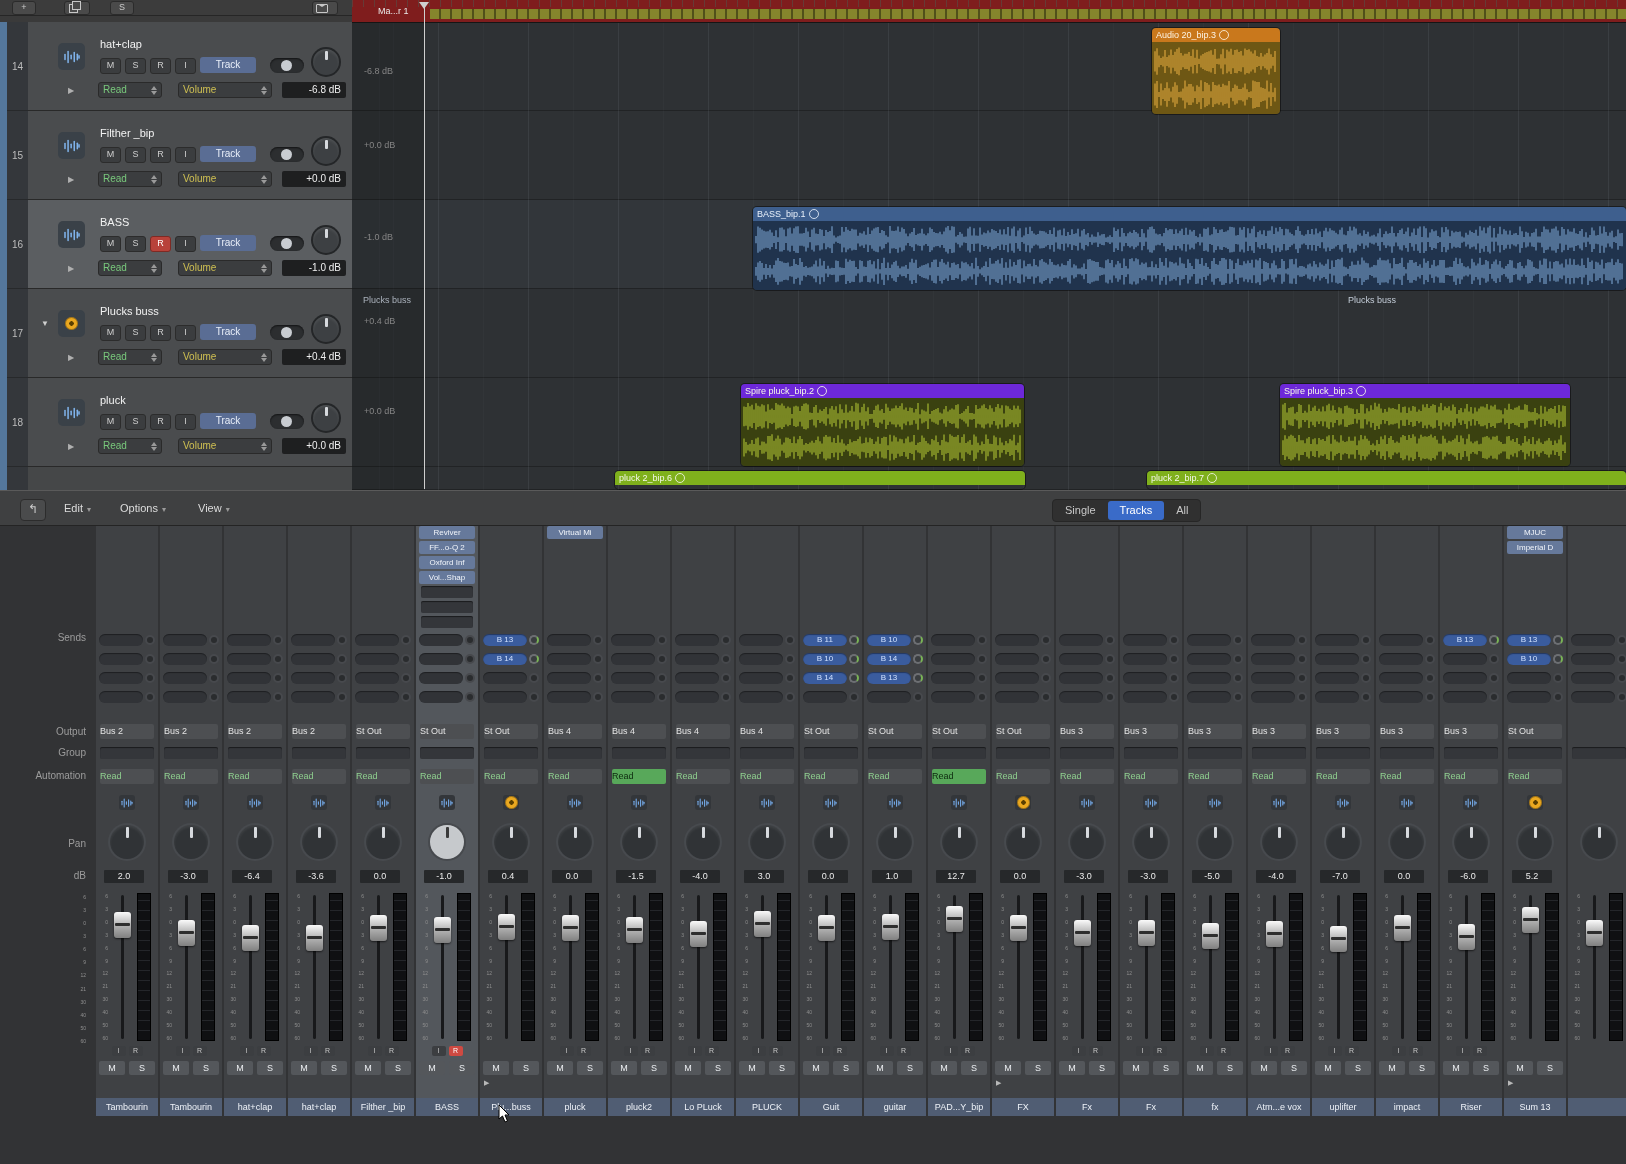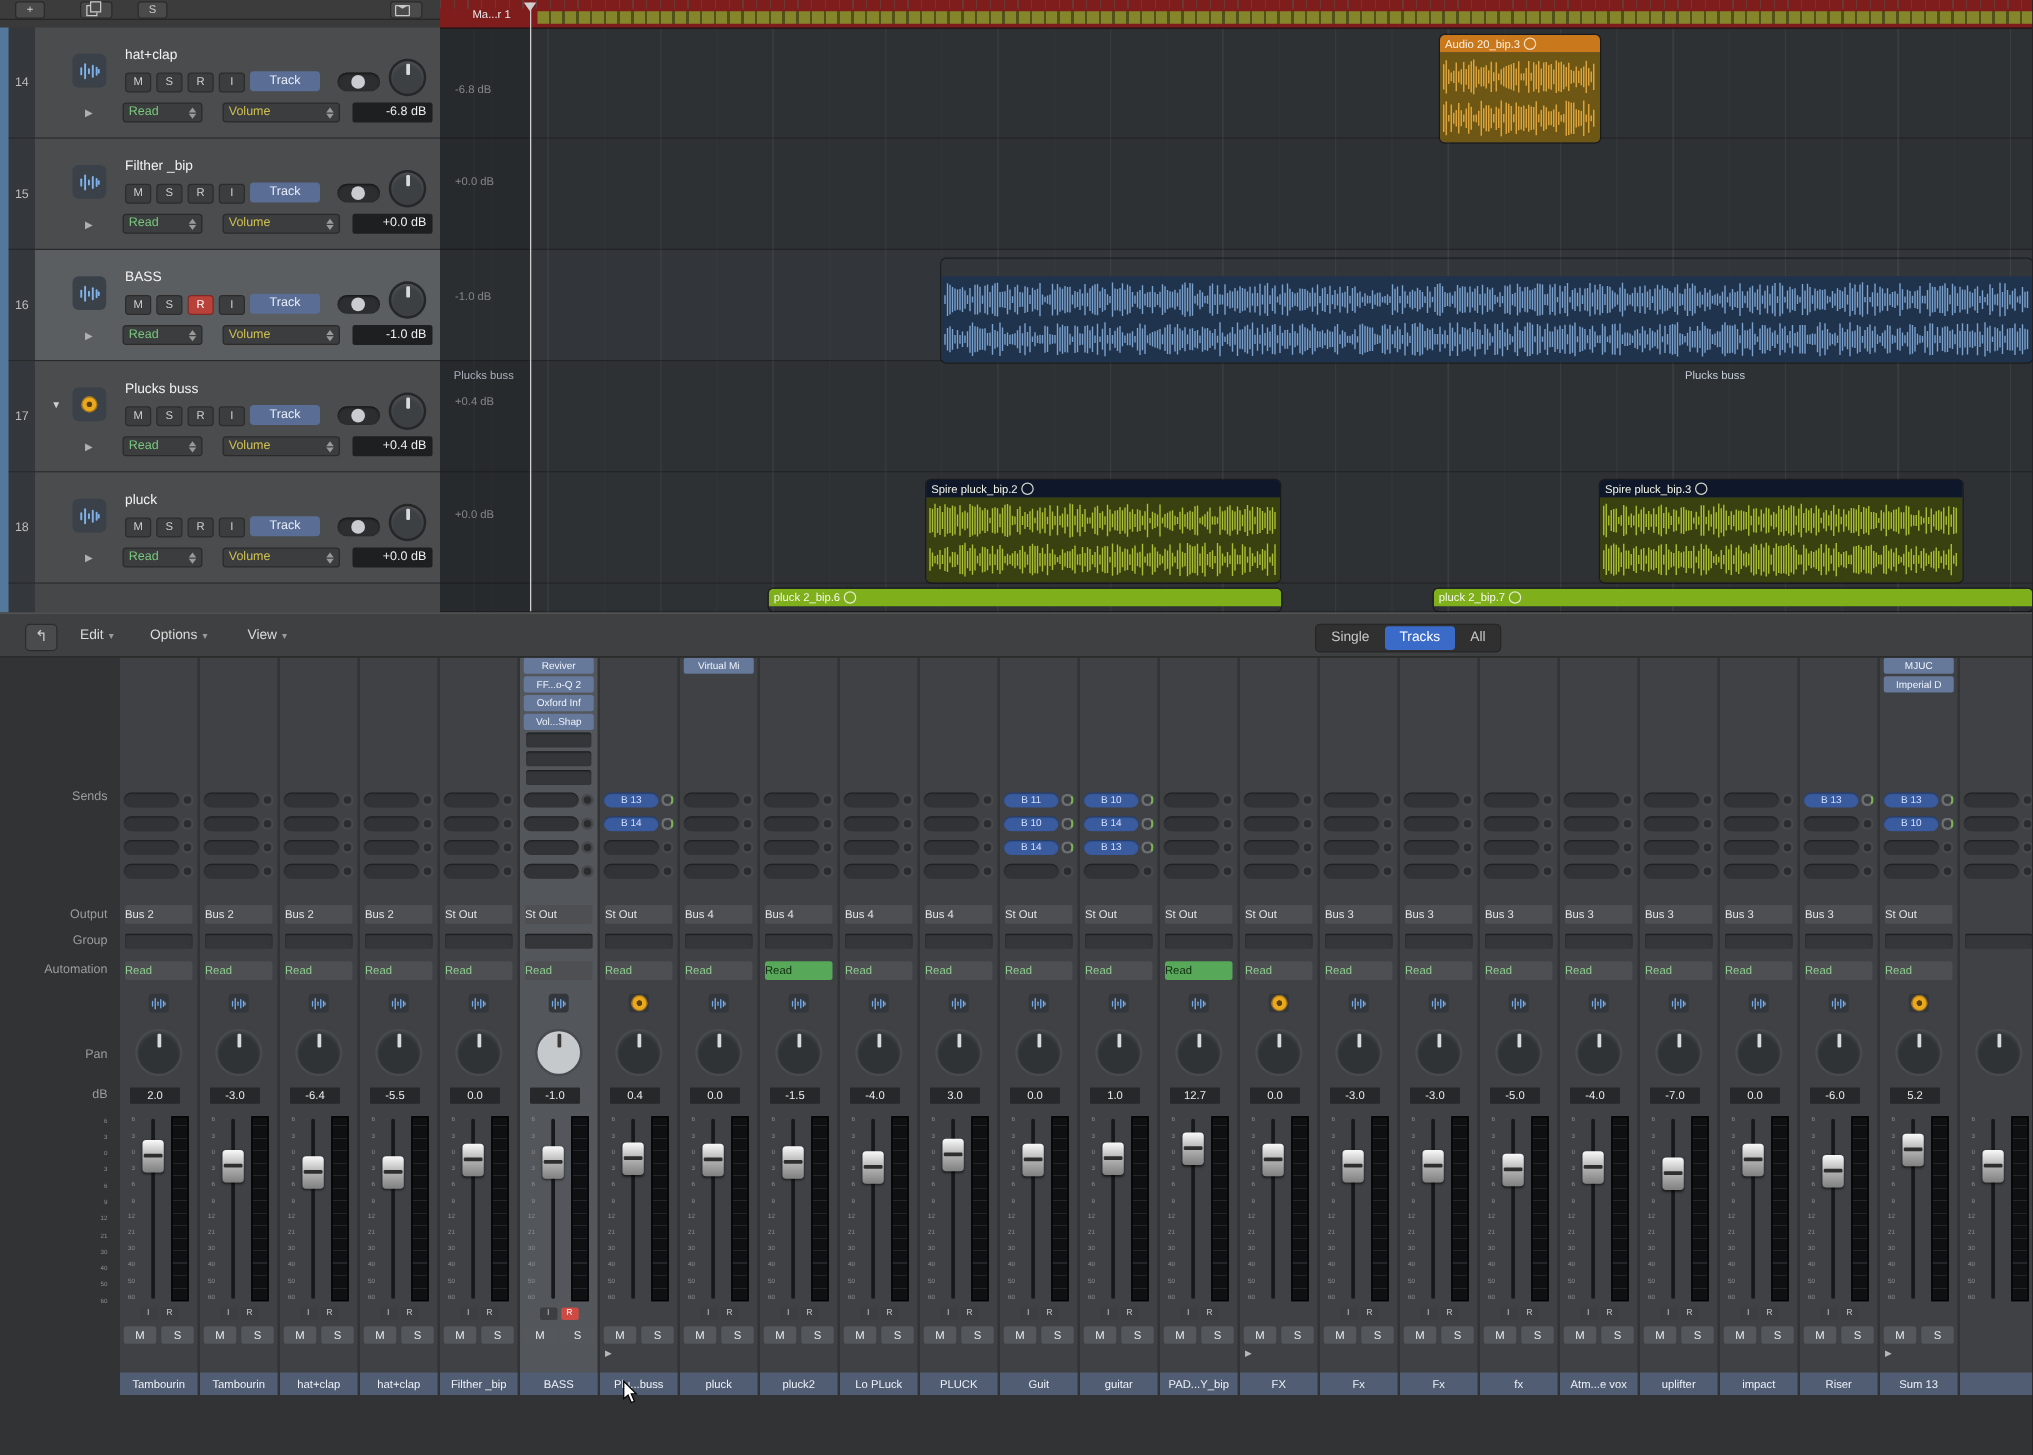--- a/index.html
+++ b/index.html
@@ -64,21 +64,21 @@
     background-position:86px 0,41px 0;}
   .prestart{position:absolute;left:0;top:0;width:72px;height:100%;background:rgba(0,0,0,.14);pointer-events:none;}
   #regions{position:absolute;left:352px;top:22px;width:1274px;height:468px;z-index:4;}
   .region{position:absolute;border-radius:4px;overflow:hidden;box-shadow:0 0 0 1px rgba(0,0,0,.45);}
   .rhead{height:14px;display:flex;align-items:center;gap:3px;padding:0 4px;font-size:9px;white-space:nowrap;overflow:hidden;}
   .rbody{position:absolute;top:14px;left:0;right:0;bottom:0;}
   .region.orange .rhead{background:#c9781c;color:#fdf3e3;}
   .region.orange .rbody{background:#6e5714;}
   .region.blue .rhead{background:#3e5f8e;color:#e8f0fa;}
   .region.blue .rbody{background:#20334d;}
-  .region.olive .rhead{background:#0f172a;color:#f6f8e8;}
+  .region.olive .rhead{background:#6d28d9;color:#f6f8e8;}
   .region.olive .rbody{background:#3a4110;}
   .region.green .rhead{background:#7fb01c;color:#f4f8ea;}
   .loopi{width:8px;height:8px;border:1px solid currentColor;border-radius:50%;flex:none;opacity:.85;}
   .wvsvg{position:absolute;inset:0;}
   .playhead{position:absolute;left:424px;top:2px;height:487px;width:1px;background:#cfcfcf;z-index:5;}
   .playhead:before{content:"";position:absolute;top:0;left:-5px;border:5px solid transparent;border-top:7px solid #cfcfcf;}
 
   
   .mixer-toolbar{position:absolute;left:0;top:490px;width:1626px;height:36px;background:#3f4041;border-top:1px solid #5a5a5a;border-bottom:1px solid #242424;box-sizing:border-box;z-index:6;}
   .back-btn{position:absolute;left:20px;top:8px;width:24px;height:20px;background:#4a4b4c;border:1px solid #2c2c2c;border-radius:4px;color:#ccc;font-size:12px;text-align:center;line-height:18px;}
@@ -342,20 +342,24 @@
       <span>Audio 20_bip.3</span>
       <i class="loopi"></i>
     </div>
     <div class="rbody">
             <svg class="wvsvg" width="128" height="72" viewBox="0 0 128 72">
               <path d="M3 9.3L3 29.6M5 6.2L5 32.7M7 13.6L7 25.2M9 16.0L9 22.9M11 14.5L11 24.4M13 8.0L13 30.9M15 14.9L15 24.0M17 13.3L17 25.6M19 7.5L19 31.4M21 13.1L21 25.7M23 9.7L23 29.2M25 7.0L25 31.9M27 5.6L27 33.3M29 10.9L29 28.0M31 13.6L31 25.2M33 11.7L33 27.1M35 11.8L35 27.0M37 10.1L37 28.7M39 14.1L39 24.7M41 7.3L41 31.5M43 15.8L43 23.0M45 7.7L45 31.2M47 16.8L47 22.1M49 13.4L49 25.5M51 11.9L51 27.0M53 10.7L53 28.2M55 10.0L55 28.9M57 9.3L57 29.6M59 8.3L59 30.6M61 12.7L61 26.1M63 7.0L63 31.9M65 16.8L65 22.1M67 16.5L67 22.4M69 12.3L69 26.6M71 6.7L71 32.2M73 16.2L73 22.6M75 7.7L75 31.2M77 9.5L77 29.4M79 6.8L79 32.1M81 12.7L81 26.2M83 7.9L83 31.0M85 7.6L85 31.2M87 9.9L87 29.0M89 9.1L89 29.8M91 13.6L91 25.3M93 6.4L93 32.4M95 7.9L95 31.0M97 7.3L97 31.6M99 9.5L99 29.4M101 11.5L101 27.4M103 8.2L103 30.7M105 13.9L105 25.0M107 14.8L107 24.1M109 11.1L109 27.7M111 14.6L111 24.3M113 12.6L113 26.2M115 11.1L115 27.8M117 6.5L117 32.4M119 12.3L119 26.6M121 15.1L121 23.8M123 8.9L123 30.0M3 41.6L3 63.5M5 39.0L5 66.1M7 50.0L7 55.1M9 41.6L9 63.5M11 48.2L11 56.9M13 46.0L13 59.1M15 40.3L15 64.8M17 46.2L17 58.9M19 49.6L19 55.5M21 44.8L21 60.4M23 40.2L23 64.9M25 43.3L25 61.8M27 50.0L27 55.2M29 49.5L29 55.7M31 46.6L31 58.5M33 38.5L33 66.6M35 44.5L35 60.6M37 42.1L37 63.0M39 42.1L39 63.1M41 44.6L41 60.5M43 49.2L43 55.9M45 43.3L45 61.9M47 44.8L47 60.3M49 38.3L49 66.9M51 49.2L51 55.9M53 39.9L53 65.2M55 41.0L55 64.1M57 42.7L57 62.5M59 49.3L59 55.8M61 40.0L61 65.1M63 42.9L63 62.2M65 43.5L65 61.6M67 42.4L67 62.7M69 44.9L69 60.2M71 41.8L71 63.4M73 43.2L73 62.0M75 43.5L75 61.6M77 39.0L77 66.1M79 49.4L79 55.7M81 45.9L81 59.2M83 42.4L83 62.7M85 43.7L85 61.4M87 47.0L87 58.2M89 46.9L89 58.2M91 45.6L91 59.5M93 41.6L93 63.5M95 47.3L95 57.8M97 49.9L97 55.2M99 49.2L99 56.0M101 38.6L101 66.6M103 39.2L103 65.9M105 40.1L105 65.0M107 40.0L107 65.1M109 45.3L109 59.9M111 46.0L111 59.1M113 46.7L113 58.5M115 38.4L115 66.7M117 49.6L117 55.5M119 41.1L119 64.1M121 50.3L121 54.9M123 45.7L123 59.4" stroke="#e2a93e" stroke-width="1.1" fill="none"></path>
             </svg>
           </div>
   </div>
         <div class="region blue" style="left:401px;top:185px;width:873px;height:83px">
+    <div class="rhead">
+      <span>BASS_bip.1</span>
+      <i class="loopi"></i>
+    </div>
     <div class="rbody">
             <svg class="wvsvg" width="873" height="69" viewBox="0 0 873 69">
               <path d="M3 15.1L3 22.2M5 5.6L5 31.7M7 6.7L7 30.6M9 8.5L9 28.7M11 9.7L11 27.5M13 10.5L13 26.8M15 10.2L15 27.1M17 8.7L17 28.6M19 11.4L19 25.9M21 15.1L21 22.1M23 9.3L23 28.0M25 16.2L25 21.0M27 6.7L27 30.5M29 6.6L29 30.6M31 8.4L31 28.9M33 15.3L33 22.0M35 7.6L35 29.6M37 6.5L37 30.8M39 12.5L39 24.8M41 7.3L41 29.9M43 5.5L43 31.7M45 5.2L45 32.1M47 12.6L47 24.7M49 12.4L49 24.8M51 11.9L51 25.4M53 6.8L53 30.4M55 10.6L55 26.7M57 16.0L57 21.3M59 8.6L59 28.7M61 6.8L61 30.5M63 12.6L63 24.6M65 12.9L65 24.3M67 7.9L67 29.4M69 8.7L69 28.6M71 15.0L71 22.2M73 9.1L73 28.2M75 10.9L75 26.3M77 10.0L77 27.2M79 5.3L79 31.9M81 14.5L81 22.8M83 16.4L83 20.8M85 15.3L85 21.9M87 14.5L87 22.7M89 5.9L89 31.3M91 10.7L91 26.5M93 6.1L93 31.2M95 8.8L95 28.4M97 10.0L97 27.2M99 7.8L99 29.5M101 8.5L101 28.8M103 8.4L103 28.9M105 14.7L105 22.5M107 11.7L107 25.5M109 12.6L109 24.6M111 10.3L111 26.9M113 13.7L113 23.5M115 6.2L115 31.1M117 13.1L117 24.2M119 9.5L119 27.7M121 7.5L121 29.7M123 6.4L123 30.8M125 6.0L125 31.2M127 11.9L127 25.4M129 8.9L129 28.4M131 10.1L131 27.2M133 14.3L133 23.0M135 15.7L135 21.6M137 5.0L137 32.3M139 9.8L139 27.4M141 10.1L141 27.2M143 9.4L143 27.9M145 5.5L145 31.8M147 10.7L147 26.6M149 6.6L149 30.6M151 7.9L151 29.3M153 12.6L153 24.6M155 15.3L155 21.9M157 12.4L157 24.9M159 11.0L159 26.2M161 7.1L161 30.1M163 14.0L163 23.3M165 12.7L165 24.6M167 12.3L167 25.0M169 7.7L169 29.5M171 12.8L171 24.5M173 14.2L173 23.0M175 12.3L175 25.0M177 6.4L177 30.9M179 8.0L179 29.2M181 11.0L181 26.3M183 12.0L183 25.2M185 12.3L185 25.0M187 10.7L187 26.6M189 13.2L189 24.1M191 10.4L191 26.9M193 6.5L193 30.7M195 4.9L195 32.4M197 9.2L197 28.1M199 5.3L199 31.9M201 5.7L201 31.5M203 15.5L203 21.8M205 13.9L205 23.3M207 10.9L207 26.4M209 12.7L209 24.6M211 15.7L211 21.6M213 15.4L213 21.9M215 7.6L215 29.6M217 5.8L217 31.5M219 14.4L219 22.9M221 7.2L221 30.1M223 14.4L223 22.8M225 14.7L225 22.6M227 6.4L227 30.8M229 13.4L229 23.9M231 11.4L231 25.8M233 12.2L233 25.1M235 9.4L235 27.9M237 11.5L237 25.8M239 7.9L239 29.3M241 9.3L241 27.9M243 9.9L243 27.3M245 12.1L245 25.1M247 8.4L247 28.9M249 13.6L249 23.6M251 8.2L251 29.0M253 13.3L253 24.0M255 5.9L255 31.3M257 14.8L257 22.5M259 7.4L259 29.8M261 5.4L261 31.8M263 15.2L263 22.1M265 9.5L265 27.8M267 7.3L267 30.0M269 16.2L269 21.0M271 14.4L271 22.8M273 6.5L273 30.8M275 13.1L275 24.2M277 5.8L277 31.5M279 10.0L279 27.3M281 12.6L281 24.7M283 13.7L283 23.5M285 12.9L285 24.4M287 9.8L287 27.5M289 10.0L289 27.3M291 10.2L291 27.0M293 11.6L293 25.6M295 13.1L295 24.1M297 8.9L297 28.3M299 13.1L299 24.1M301 6.5L301 30.7M303 15.8L303 21.5M305 9.5L305 27.8M307 8.7L307 28.5M309 14.2L309 23.1M311 7.5L311 29.8M313 14.9L313 22.4M315 11.0L315 26.2M317 14.0L317 23.3M319 8.3L319 28.9M321 13.1L321 24.2M323 12.3L323 24.9M325 7.7L325 29.6M327 15.5L327 21.8M329 9.4L329 27.8M331 8.1L331 29.2M333 13.4L333 23.9M335 12.1L335 25.2M337 16.3L337 21.0M339 13.5L339 23.7M341 15.4L341 21.8M343 15.7L343 21.5M345 11.2L345 26.1M347 14.6L347 22.7M349 13.2L349 24.0M351 13.0L351 24.2M353 16.4L353 20.9M355 15.7L355 21.6M357 14.3L357 23.0M359 15.9L359 21.4M361 6.4L361 30.9M363 10.0L363 27.3M365 8.2L365 29.0M367 15.7L367 21.5M369 7.1L369 30.2M371 12.0L371 25.2M373 15.3L373 22.0M375 12.3L375 25.0M377 10.7L377 26.6M379 12.0L379 25.3M381 9.1L381 28.2M383 10.9L383 26.3M385 12.6L385 24.7M387 16.0L387 21.3M389 8.0L389 29.3M391 12.2L391 25.0M393 16.4L393 20.8M395 8.6L395 28.6M397 6.1L397 31.2M399 5.5L399 31.8M401 8.0L401 29.2M403 12.6L403 24.6M405 13.5L405 23.8M407 13.0L407 24.3M409 15.3L409 22.0M411 12.0L411 25.2M413 6.9L413 30.4M415 9.2L415 28.1M417 8.0L417 29.3M419 8.3L419 29.0M421 12.9L421 24.4M423 8.2L423 29.0M425 12.3L425 24.9M427 9.8L427 27.5M429 7.8L429 29.4M431 14.1L431 23.1M433 6.7L433 30.6M435 13.7L435 23.6M437 8.8L437 28.5M439 10.5L439 26.8M441 9.1L441 28.2M443 14.9L443 22.4M445 16.3L445 21.0M447 12.7L447 24.5M449 15.8L449 21.5M451 7.4L451 29.9M453 7.9L453 29.4M455 6.6L455 30.7M457 14.2L457 23.1M459 13.2L459 24.1M461 5.9L461 31.4M463 8.3L463 28.9M465 12.0L465 25.3M467 8.8L467 28.4M469 8.3L469 28.9M471 11.1L471 26.1M473 10.5L473 26.8M475 9.3L475 27.9M477 5.7L477 31.5M479 6.0L479 31.3M481 6.5L481 30.8M483 14.4L483 22.9M485 13.9L485 23.4M487 6.6L487 30.7M489 8.7L489 28.5M491 5.9L491 31.4M493 16.5L493 20.8M495 7.3L495 29.9M497 12.2L497 25.1M499 7.8L499 29.4M501 5.3L501 31.9M503 16.3L503 21.0M505 10.9L505 26.3M507 9.5L507 27.7M509 13.2L509 24.0M511 9.2L511 28.1M513 15.1L513 22.2M515 9.8L515 27.4M517 9.4L517 27.9M519 5.3L519 31.9M521 13.0L521 24.2M523 6.7L523 30.5M525 10.6L525 26.7M527 6.1L527 31.1M529 8.0L529 29.3M531 14.2L531 23.0M533 7.7L533 29.5M535 8.3L535 29.0M537 11.4L537 25.9M539 13.0L539 24.3M541 14.5L541 22.8M543 8.9L543 28.3M545 5.2L545 32.1M547 10.0L547 27.3M549 13.7L549 23.6M551 14.7L551 22.6M553 13.3L553 23.9M555 8.9L555 28.3M557 13.1L557 24.1M559 7.9L559 29.4M561 13.4L561 23.9M563 7.4L563 29.9M565 12.2L565 25.0M567 10.4L567 26.9M569 16.0L569 21.3M571 9.8L571 27.5M573 6.7L573 30.5M575 10.6L575 26.6M577 7.3L577 29.9M579 9.3L579 28.0M581 9.8L581 27.4M583 11.8L583 25.5M585 13.2L585 24.1M587 8.7L587 28.5M589 6.5L589 30.8M591 13.6L591 23.7M593 14.2L593 23.0M595 10.0L595 27.3M597 5.5L597 31.8M599 9.6L599 27.7M601 5.7L601 31.6M603 7.5L603 29.8M605 13.5L605 23.8M607 12.2L607 25.1M609 14.8L609 22.5M611 9.3L611 28.0M613 12.9L613 24.4M615 10.7L615 26.6M617 15.5L617 21.8M619 14.5L619 22.7M621 13.7L621 23.5M623 15.5L623 21.7M625 12.3L625 24.9M627 7.4L627 29.8M629 16.3L629 21.0M631 13.1L631 24.2M633 10.2L633 27.0M635 12.8L635 24.5M637 11.9L637 25.4M639 5.6L639 31.7M641 12.0L641 25.3M643 15.6L643 21.6M645 12.0L645 25.2M647 8.9L647 28.4M649 7.6L649 29.6M651 13.0L651 24.3M653 10.4L653 26.9M655 6.5L655 30.7M657 15.3L657 22.0M659 11.6L659 25.7M661 7.4L661 29.8M663 14.0L663 23.3M665 7.6L665 29.7M667 5.4L667 31.9M669 16.0L669 21.3M671 5.2L671 32.0M673 7.3L673 29.9M675 16.4L675 20.9M677 11.4L677 25.9M679 8.3L679 29.0M681 10.3L681 27.0M683 9.5L683 27.8M685 15.1L685 22.1M687 16.3L687 21.0M689 6.2L689 31.0M691 11.3L691 26.0M693 6.0L693 31.2M695 8.6L695 28.7M697 15.2L697 22.0M699 9.8L699 27.5M701 11.6L701 25.7M703 10.4L703 26.8M705 11.0L705 26.3M707 10.4L707 26.9M709 15.5L709 21.8M711 16.4L711 20.8M713 11.8L713 25.4M715 13.7L715 23.6M717 9.5L717 27.7M719 11.0L719 26.2M721 11.9L721 25.4M723 8.8L723 28.4M725 14.8L725 22.5M727 5.2L727 32.0M729 9.5L729 27.8M731 6.6L731 30.7M733 12.3L733 25.0M735 6.6L735 30.7M737 4.8L737 32.4M739 16.5L739 20.8M741 7.0L741 30.3M743 16.5L743 20.7M745 12.8L745 24.4M747 5.7L747 31.5M749 13.2L749 24.0M751 8.3L751 29.0M753 9.7L753 27.5M755 13.6L755 23.7M757 9.6L757 27.7M759 14.1L759 23.2M761 12.6L761 24.6M763 11.9L763 25.4M765 13.9L765 23.3M767 5.5L767 31.7M769 10.3L769 26.9M771 16.1L771 21.2M773 10.8L773 26.4M775 11.7L775 25.5M777 15.6L777 21.6M779 11.9L779 25.4M781 11.2L781 26.1M783 7.7L783 29.5M785 15.6L785 21.6M787 15.6L787 21.7M789 10.9L789 26.3M791 5.4L791 31.9M793 8.3L793 29.0M795 8.6L795 28.6M797 11.4L797 25.8M799 7.8L799 29.4M801 7.6L801 29.6M803 5.5L803 31.8M805 9.4L805 27.9M807 14.8L807 22.4M809 6.0L809 31.2M811 8.0L811 29.3M813 13.6L813 23.7M815 8.3L815 29.0M817 10.6L817 26.7M819 10.7L819 26.5M821 7.3L821 30.0M823 12.2L823 25.1M825 13.1L825 24.2M827 9.9L827 27.4M829 7.9L829 29.3M831 15.8L831 21.4M833 11.2L833 26.1M835 16.5L835 20.8M837 14.0L837 23.2M839 6.4L839 30.9M841 9.4L841 27.9M843 14.5L843 22.7M845 13.9L845 23.3M847 5.2L847 32.1M849 12.5L849 24.8M851 5.6L851 31.7M853 10.9L853 26.4M855 14.7L855 22.6M857 11.6L857 25.7M859 9.7L859 27.5M861 16.2L861 21.0M863 15.3L863 21.9M865 8.6L865 28.7M867 12.3L867 25.0M869 12.0L869 25.3M3 46.1L3 54.7M5 41.4L5 59.3M7 40.0L7 60.7M9 42.1L9 58.7M11 47.0L11 53.8M13 42.9L13 57.9M15 46.9L15 53.9M17 44.1L17 56.6M19 47.4L19 53.4M21 43.9L21 56.8M23 39.6L23 61.1M25 36.9L25 63.8M27 40.0L27 60.8M29 40.4L29 60.4M31 41.8L31 58.9M33 41.9L33 58.8M35 41.5L35 59.3M37 45.4L37 55.3M39 44.9L39 55.8M41 38.1L41 62.7M43 42.9L43 57.9M45 44.0L45 56.7M47 36.9L47 63.8M49 41.0L49 59.7M51 46.1L51 54.7M53 45.0L53 55.8M55 46.7L55 54.1M57 46.2L57 54.6M59 45.5L59 55.2M61 43.2L61 57.5M63 39.5L63 61.3M65 45.5L65 55.3M67 37.5L67 63.2M69 44.5L69 56.2M71 39.9L71 60.8M73 48.1L73 52.6M75 44.8L75 56.0M77 47.4L77 53.4M79 46.7L79 54.0M81 46.9L81 53.8M83 39.6L83 61.2M85 40.1L85 60.6M87 46.2L87 54.5M89 46.8L89 53.9M91 46.9L91 53.8M93 37.7L93 63.0M95 40.7L95 60.1M97 38.8L97 62.0M99 40.0L99 60.8M101 39.8L101 60.9M103 45.9L103 54.8M105 48.1L105 52.6M107 39.3L107 61.4M109 40.1L109 60.7M111 45.6L111 55.2M113 46.0L113 54.8M115 39.8L115 60.9M117 39.1L117 61.6M119 43.2L119 57.5M121 40.2L121 60.5M123 47.4L123 53.4M125 37.9L125 62.8M127 48.2L127 52.6M129 41.9L129 58.8M131 36.8L131 63.9M133 47.0L133 53.7M135 41.4L135 59.3M137 46.9L137 53.9M139 43.6L139 57.2M141 41.0L141 59.8M143 39.7L143 61.1M145 44.8L145 56.0M147 47.3L147 53.4M149 45.5L149 55.2M151 45.6L151 55.1M153 44.0L153 56.7M155 47.8L155 52.9M157 41.3L157 59.4M159 37.7L159 63.0M161 41.7L161 59.1M163 38.7L163 62.1M165 47.1L165 53.6M167 45.7L167 55.1M169 44.5L169 56.2M171 43.9L171 56.9M173 43.2L173 57.6M175 42.2L175 58.5M177 46.5L177 54.3M179 41.0L179 59.7M181 38.7L181 62.1M183 38.4L183 62.4M185 46.1L185 54.7M187 40.7L187 60.1M189 38.1L189 62.6M191 41.7L191 59.1M193 43.4L193 57.4M195 40.8L195 59.9M197 46.5L197 54.3M199 41.9L199 58.9M201 41.6L201 59.1M203 43.8L203 57.0M205 43.0L205 57.8M207 47.3L207 53.5M209 40.4L209 60.3M211 41.8L211 58.9M213 41.3L213 59.5M215 43.3L215 57.4M217 45.3L217 55.5M219 42.1L219 58.6M221 47.6L221 53.2M223 36.7L223 64.0M225 45.0L225 55.8M227 48.2L227 52.5M229 46.4L229 54.3M231 44.9L231 55.9M233 40.5L233 60.3M235 46.0L235 54.7M237 37.0L237 63.7M239 42.8L239 57.9M241 42.4L241 58.3M243 39.9L243 60.8M245 38.7L245 62.0M247 42.4L247 58.3M249 37.0L249 63.7M251 46.7L251 54.1M253 41.2L253 59.6M255 46.8L255 53.9M257 38.3L257 62.4M259 45.4L259 55.3M261 41.0L261 59.7M263 44.1L263 56.7M265 38.7L265 62.1M267 38.2L267 62.5M269 47.2L269 53.5M271 39.5L271 61.3M273 45.2L273 55.6M275 42.9L275 57.9M277 42.8L277 57.9M279 45.3L279 55.4M281 37.9L281 62.8M283 44.0L283 56.7M285 45.5L285 55.3M287 39.2L287 61.5M289 38.0L289 62.7M291 40.8L291 59.9M293 41.8L293 58.9M295 43.4L295 57.3M297 38.1L297 62.6M299 40.9L299 59.9M301 43.7L301 57.1M303 44.2L303 56.5M305 43.2L305 57.6M307 45.6L307 55.2M309 42.6L309 58.2M311 43.9L311 56.8M313 44.3L313 56.5M315 39.9L315 60.8M317 38.1L317 62.6M319 46.5L319 54.2M321 43.2L321 57.5M323 44.5L323 56.3M325 47.5L325 53.2M327 47.5L327 53.3M329 46.3L329 54.5M331 42.4L331 58.3M333 47.9L333 52.9M335 38.6L335 62.1M337 37.9L337 62.8M339 39.5L339 61.2M341 40.1L341 60.6M343 41.0L343 59.8M345 40.9L345 59.8M347 45.9L347 54.8M349 46.6L349 54.1M351 47.3L351 53.5M353 39.3L353 61.4M355 38.3L355 62.4M357 41.9L357 58.8M359 39.0L359 61.8M361 46.3L361 54.4M363 43.4L363 57.3M365 39.9L365 60.8M367 42.3L367 58.4M369 46.9L369 53.9M371 37.4L371 63.4M373 44.9L373 55.9M375 47.5L375 53.3M377 38.1L377 62.7M379 37.3L379 63.4M381 40.3L381 60.5M383 37.2L383 63.6M385 38.3L385 62.5M387 43.8L387 56.9M389 41.5L389 59.2M391 42.8L391 57.9M393 41.6L393 59.2M395 46.2L395 54.5M397 46.1L397 54.6M399 40.3L399 60.4M401 46.3L401 54.4M403 43.2L403 57.5M405 46.9L405 53.9M407 37.1L407 63.7M409 41.1L409 59.7M411 44.7L411 56.0M413 37.0L413 63.8M415 46.4L415 54.4M417 40.6L417 60.2M419 41.1L419 59.6M421 42.6L421 58.1M423 41.4L423 59.4M425 44.6L425 56.1M427 36.6L427 64.2M429 42.2L429 58.5M431 42.7L431 58.1M433 46.9L433 53.9M435 38.2L435 62.6M437 42.0L437 58.7M439 45.1L439 55.6M441 47.9L441 52.9M443 37.8L443 63.0M445 38.2L445 62.5M447 42.9L447 57.8M449 36.9L449 63.9M451 44.7L451 56.1M453 41.9L453 58.9M455 46.1L455 54.7M457 47.9L457 52.8M459 39.9L459 60.8M461 37.0L461 63.7M463 43.0L463 57.7M465 43.8L465 56.9M467 40.1L467 60.6M469 36.9L469 63.9M471 37.0L471 63.7M473 38.6L473 62.1M475 48.0L475 52.7M477 38.1L477 62.7M479 39.5L479 61.3M481 48.1L481 52.6M483 42.1L483 58.7M485 37.7L485 63.0M487 44.0L487 56.8M489 44.2L489 56.6M491 40.2L491 60.5M493 42.5L493 58.3M495 39.4L495 61.3M497 42.1L497 58.6M499 38.7L499 62.0M501 46.4L501 54.3M503 38.5L503 62.2M505 39.6L505 61.2M507 36.9L507 63.9M509 48.0L509 52.8M511 40.1L511 60.6M513 41.0L513 59.7M515 42.1L515 58.6M517 47.2L517 53.5M519 42.2L519 58.5M521 39.6L521 61.2M523 44.2L523 56.5M525 47.4L525 53.3M527 47.1L527 53.6M529 38.0L529 62.7M531 39.9L531 60.8M533 48.2L533 52.5M535 47.2L535 53.6M537 38.3L537 62.5M539 37.9L539 62.8M541 43.3L541 57.5M543 37.7L543 63.1M545 46.5L545 54.2M547 45.0L547 55.8M549 44.9L549 55.8M551 45.7L551 55.0M553 47.3L553 53.4M555 43.4L555 57.4M557 42.4L557 58.4M559 45.5L559 55.3M561 39.9L561 60.8M563 43.3L563 57.5M565 46.3L565 54.5M567 41.4L567 59.4M569 43.5L569 57.2M571 44.8L571 55.9M573 42.8L573 57.9M575 38.3L575 62.5M577 47.9L577 52.8M579 39.5L579 61.3M581 46.1L581 54.6M583 39.0L583 61.7M585 38.1L585 62.7M587 38.6L587 62.1M589 36.7L589 64.1M591 45.5L591 55.3M593 46.2L593 54.6M595 47.7L595 53.0M597 45.1L597 55.6M599 40.4L599 60.4M601 43.8L601 57.0M603 43.8L603 56.9M605 39.8L605 60.9M607 43.4L607 57.3M609 36.6L609 64.1M611 39.6L611 61.1M613 41.8L613 58.9M615 42.2L615 58.5M617 46.6L617 54.1M619 45.8L619 54.9M621 43.9L621 56.8M623 44.2L623 56.5M625 38.7L625 62.0M627 36.8L627 63.9M629 39.2L629 61.5M631 39.2L631 61.6M633 39.6L633 61.2M635 38.5L635 62.3M637 42.2L637 58.5M639 47.2L639 53.5M641 37.1L641 63.6M643 43.1L643 57.7M645 43.1L645 57.6M647 42.0L647 58.8M649 36.7L649 64.0M651 46.0L651 54.8M653 48.2L653 52.6M655 41.8L655 58.9M657 39.0L657 61.7M659 39.1L659 61.7M661 41.8L661 59.0M663 40.9L663 59.8M665 45.0L665 55.8M667 43.3L667 57.4M669 46.7L669 54.0M671 37.5L671 63.2M673 41.7L673 59.0M675 39.9L675 60.9M677 47.1L677 53.6M679 43.7L679 57.1M681 38.9L681 61.8M683 45.3L683 55.5M685 44.3L685 56.4M687 38.9L687 61.8M689 38.9L689 61.8M691 38.9L691 61.9M693 46.8L693 53.9M695 46.6L695 54.1M697 45.8L697 55.0M699 45.9L699 54.8M701 40.0L701 60.8M703 36.8L703 64.0M705 43.1L705 57.6M707 37.6L707 63.1M709 42.1L709 58.6M711 45.2L711 55.5M713 46.3L713 54.4M715 45.2L715 55.5M717 47.4L717 53.4M719 37.8L719 62.9M721 41.2L721 59.6M723 44.6L723 56.1M725 42.4L725 58.4M727 36.8L727 63.9M729 43.9L729 56.8M731 43.4L731 57.4M733 39.0L733 61.7M735 40.2L735 60.5M737 47.7L737 53.1M739 42.9L739 57.8M741 40.5L741 60.2M743 38.6L743 62.1M745 43.5L745 57.2M747 39.9L747 60.9M749 46.5L749 54.2M751 47.8L751 53.0M753 45.1L753 55.7M755 43.1L755 57.7M757 39.0L757 61.7M759 39.6L759 61.2M761 46.8L761 53.9M763 47.5L763 53.2M765 41.9L765 58.8M767 41.1L767 59.6M769 45.0L769 55.7M771 47.2L771 53.5M773 44.6L773 56.1M775 38.3L775 62.5M777 38.9L777 61.9M779 40.6L779 60.1M781 45.9L781 54.8M783 47.2L783 53.6M785 47.7L785 53.0M787 39.6L787 61.2M789 43.8L789 57.0M791 37.6L791 63.1M793 37.8L793 62.9M795 47.2L795 53.5M797 40.5L797 60.2M799 47.5L799 53.3M801 40.9L801 59.8M803 39.9L803 60.8M805 40.2L805 60.5M807 43.5L807 57.3M809 42.5L809 58.2M811 46.4L811 54.4M813 38.2L813 62.5M815 43.6L815 57.1M817 37.5L817 63.2M819 43.8L819 57.0M821 38.2L821 62.6M823 44.1L823 56.7M825 43.4L825 57.3M827 44.8L827 55.9M829 37.6L829 63.2M831 44.1L831 56.6M833 46.9L833 53.8M835 36.7L835 64.1M837 40.9L837 59.8M839 39.6L839 61.1M841 48.1L841 52.6M843 40.7L843 60.0M845 41.5L845 59.3M847 43.7L847 57.0M849 38.5L849 62.2M851 47.6L851 53.2M853 41.9L853 58.9M855 41.3L855 59.4M857 41.3L857 59.4M859 37.8L859 62.9M861 44.1L861 56.7M863 41.3L863 59.5M865 38.3L865 62.4M867 42.0L867 58.7M869 42.6L869 58.2" stroke="#7ba3cf" stroke-width="1.1" fill="none"></path>
             </svg>
           </div>
   </div>
         <div class="region olive" style="left:389px;top:362px;width:283px;height:82px">
     <div class="rhead">
       <span>Spire pluck_bip.2</span>
       <i class="loopi"></i>
@@ -659,21 +663,21 @@
                 <line x1="1" y1="3.2" x2="1" y2="6.8"></line>
                 <line x1="3.2" y1="1" x2="3.2" y2="9"></line>
                 <line x1="5.4" y1="3.8" x2="5.4" y2="6.2"></line>
                 <line x1="7.6" y1="1.8" x2="7.6" y2="8.2"></line>
                 <line x1="9.8" y1="3" x2="9.8" y2="7"></line>
                 <line x1="11" y1="4.2" x2="11" y2="5.8"></line>
               </g>
             </svg>
           </span>
     <span class="panknob"></span>
-    <span class="dbval">-5.5</span>
+    <span class="dbval">-3.6</span>
     <div class="fader">
       <span class="fscale">
               <span>6</span>
               <span>3</span>
               <span>0</span>
               <span>3</span>
               <span>6</span>
               <span>9</span>
               <span>12</span>
               <span>21</span>

